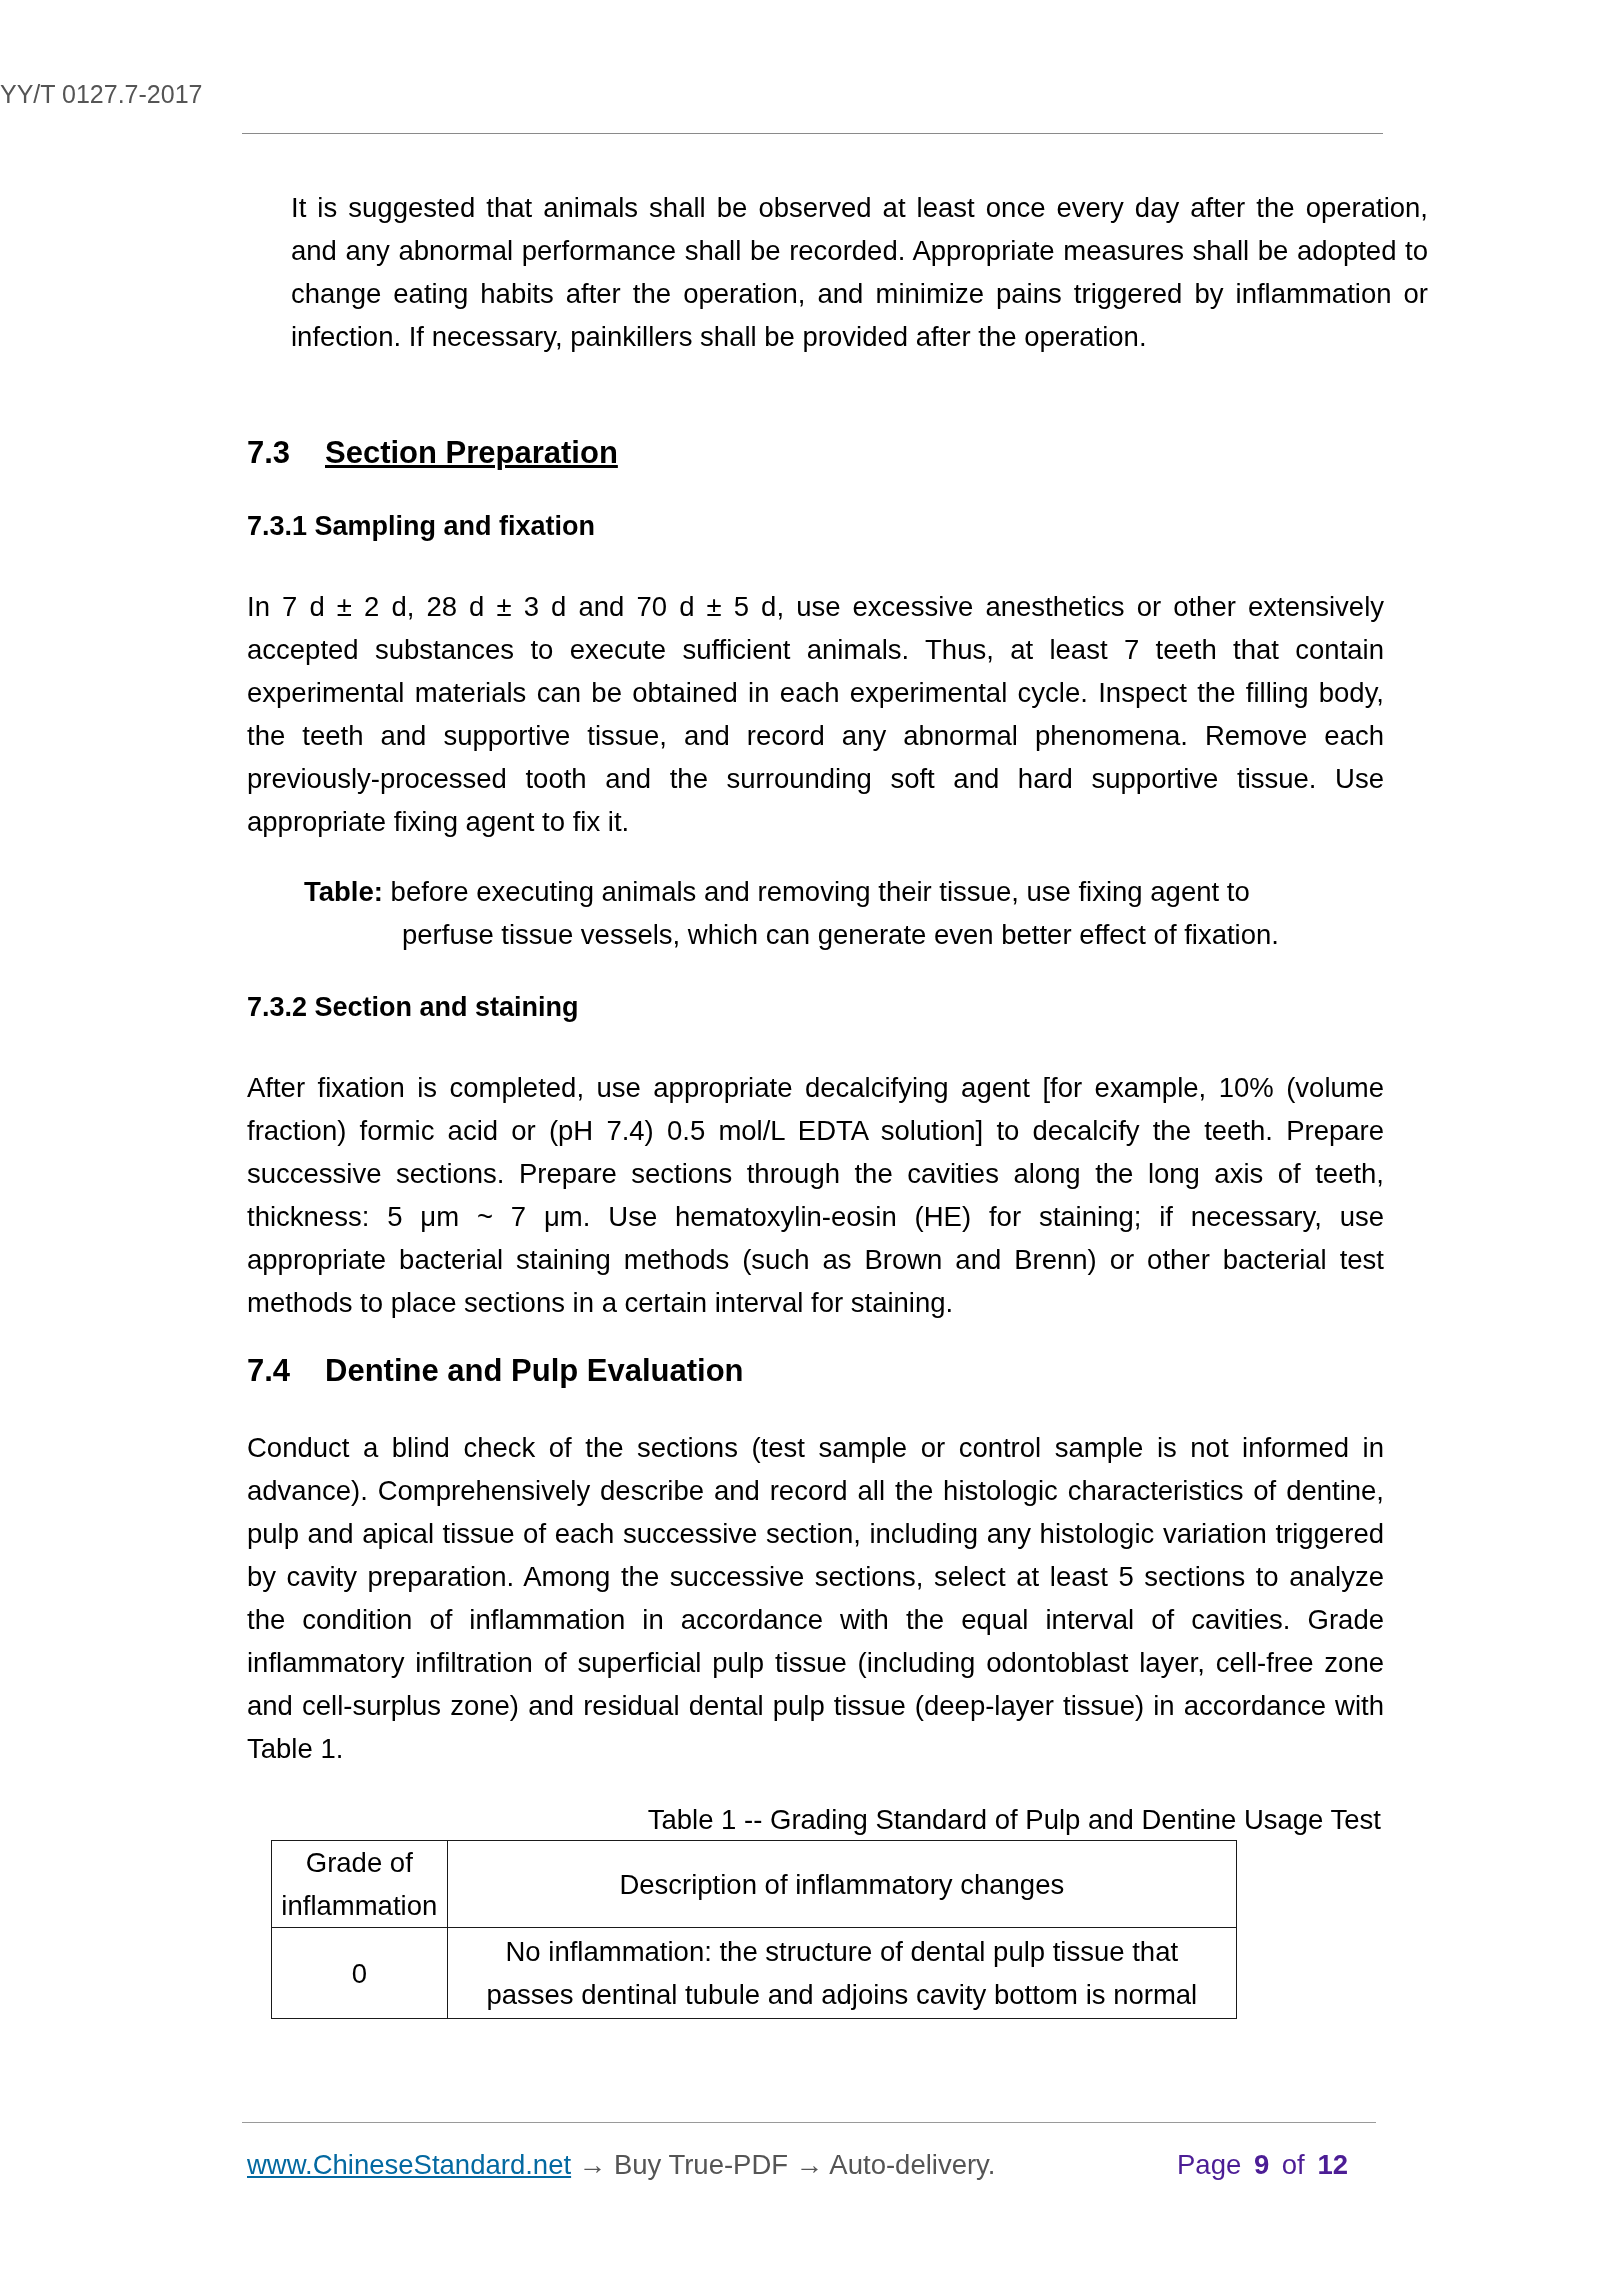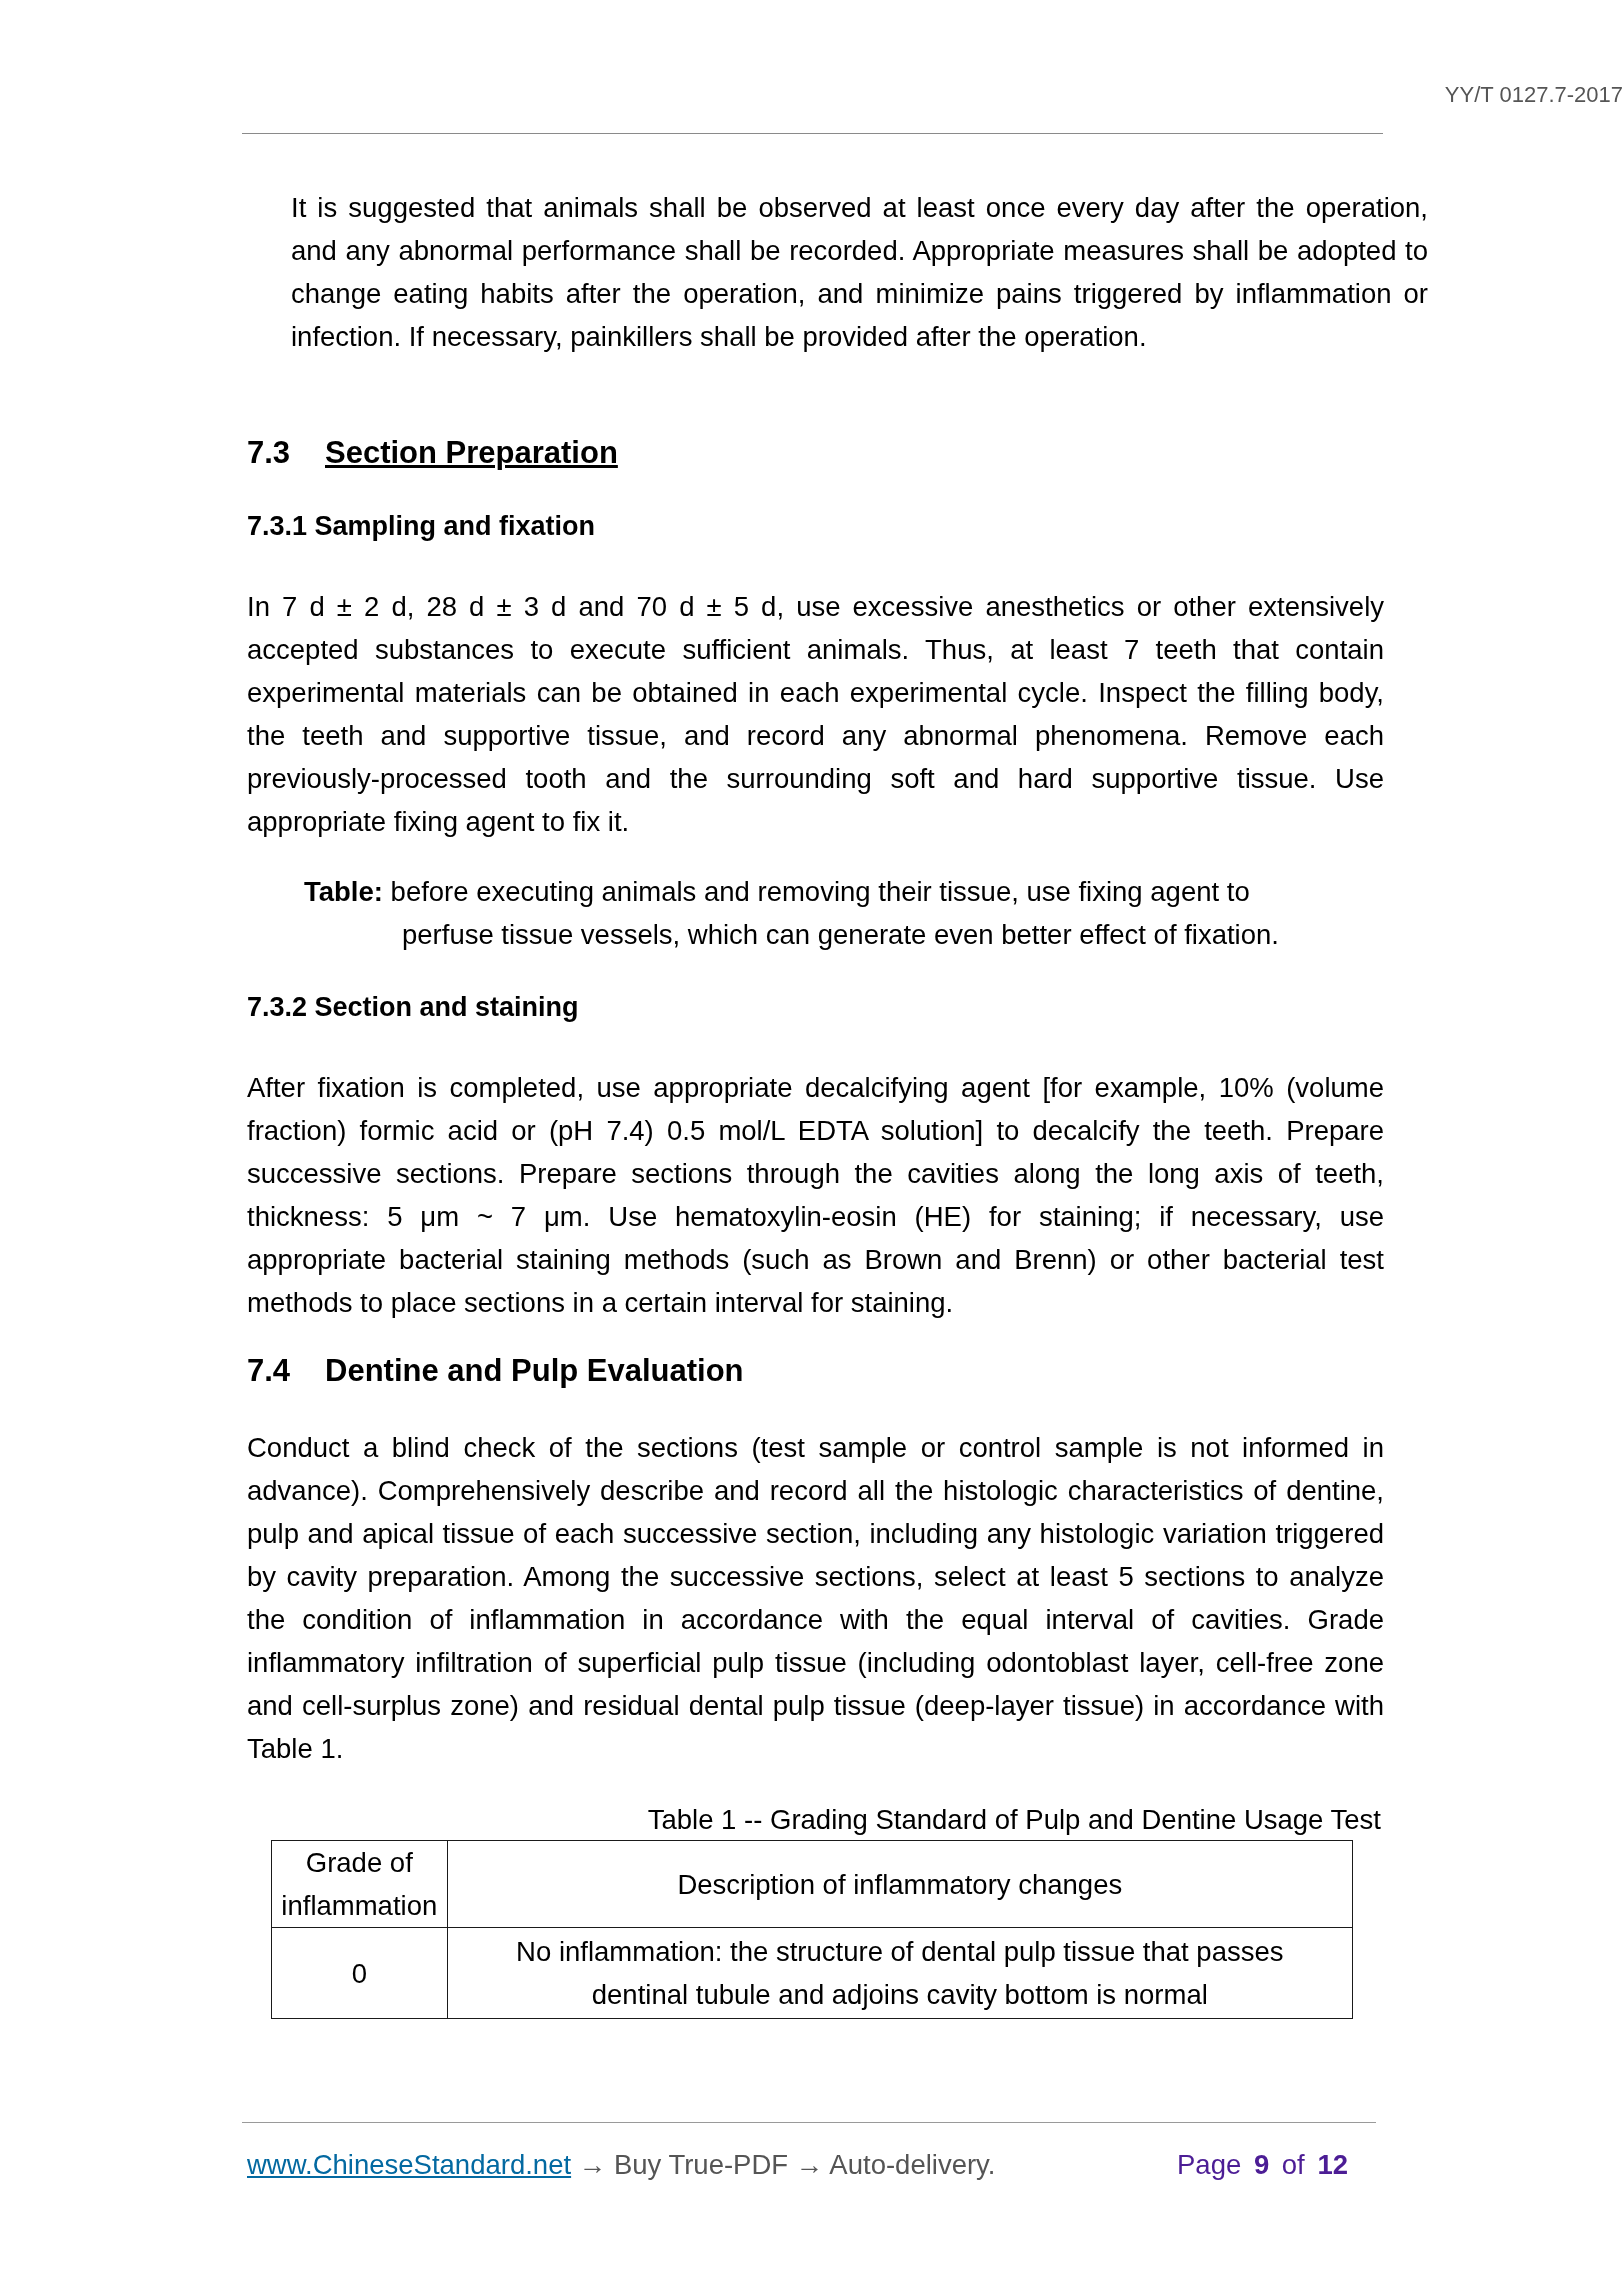--- a/index.html
+++ b/index.html
@@ -3,22 +3,22 @@
 <meta charset="utf-8">
 <style>
   html, body { margin: 0; padding: 0; background: #ffffff; }
   body {
     width: 1623px; height: 2295px; position: relative; overflow: hidden;
     font-family: "Liberation Sans", "DejaVu Sans", sans-serif;
     color: #000;
   }
   .abs { position: absolute; }
   .header-title {
-    left: 0; width: 1623px; top: 78px; text-align: right;
-    font-size: 22px; color: #555555; line-height: 33px;
+    left: 0; width: 1623px; top: 78px; text-align: left;
+    font-size: 25px; color: #555555; line-height: 33px;
   }
   .header-rule {
     left: 242px; width: 1141px; top: 133px; height: 0;
     border-top: 1.7px solid #8a8a8a;
   }
   .body-text {
     left: 247px; width: 1137px;
     font-size: 27.5px; line-height: 43px; text-align: justify;
     text-align-last: left;
   }
@@ -29,21 +29,21 @@
     left: 304px; width: 1080px;
     font-size: 27.5px; line-height: 43px; text-align: justify; text-align-last: left;
   }
   .note .label { font-weight: bold; }
   .note .cont { display: block; padding-left: 98px; }
   .caption {
     left: 0; width: 1381px; top: 1803px; text-align: right;
     font-size: 27.5px; font-weight: normal; line-height: 33px;
   }
   table.grid {
-    position: absolute; left: 271px; top: 1840px; width: 1082px;
+    position: absolute; left: 271px; top: 1840px; width: 966px;
     border-collapse: collapse; font-size: 27.5px; line-height: 43px;
   }
   table.grid td {
     border: 1.7px solid #1a1a1a; text-align: center; vertical-align: middle;
     padding: 0 16.7px;
   }
   table.grid td.c1 { width: 158px; padding: 0 8.3px; }
   table.grid tr.r1 td { height: 83px; }
   table.grid tr.r2 td { height: 90px; }
   .footer-rule {

